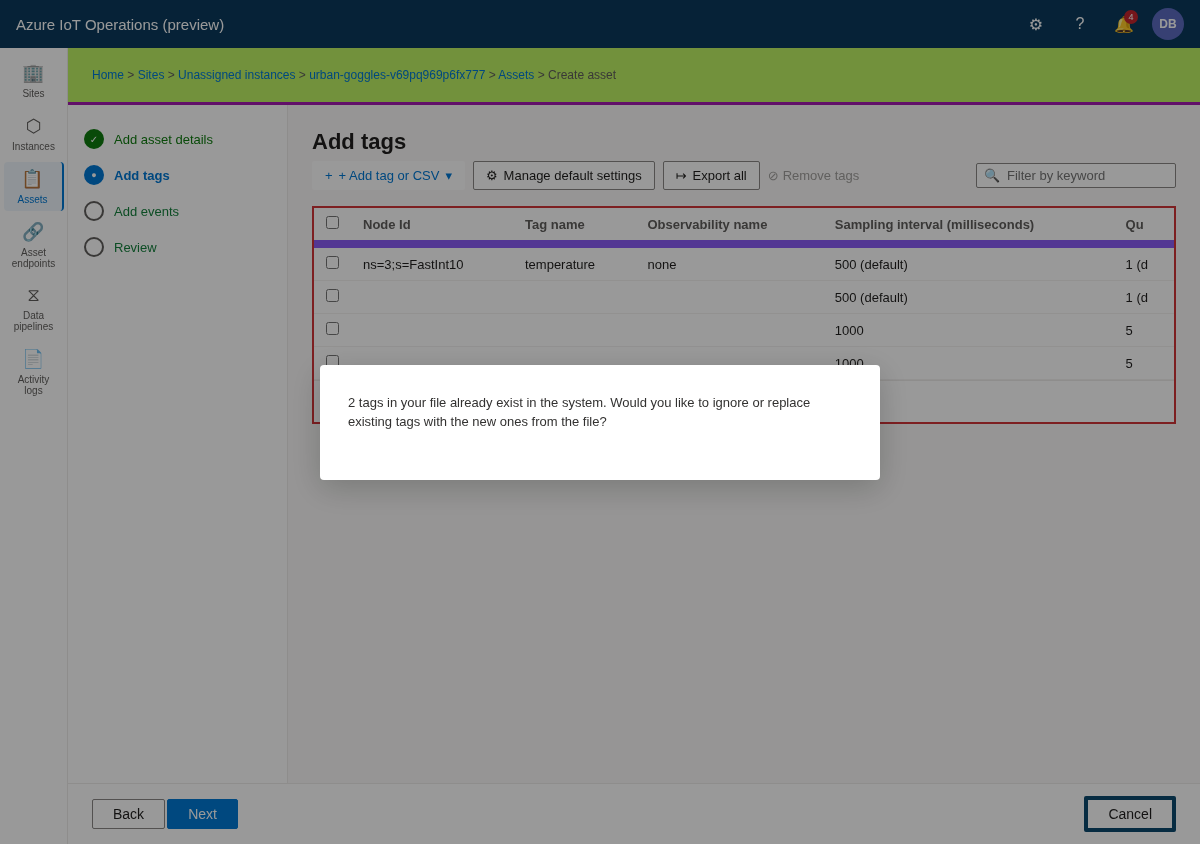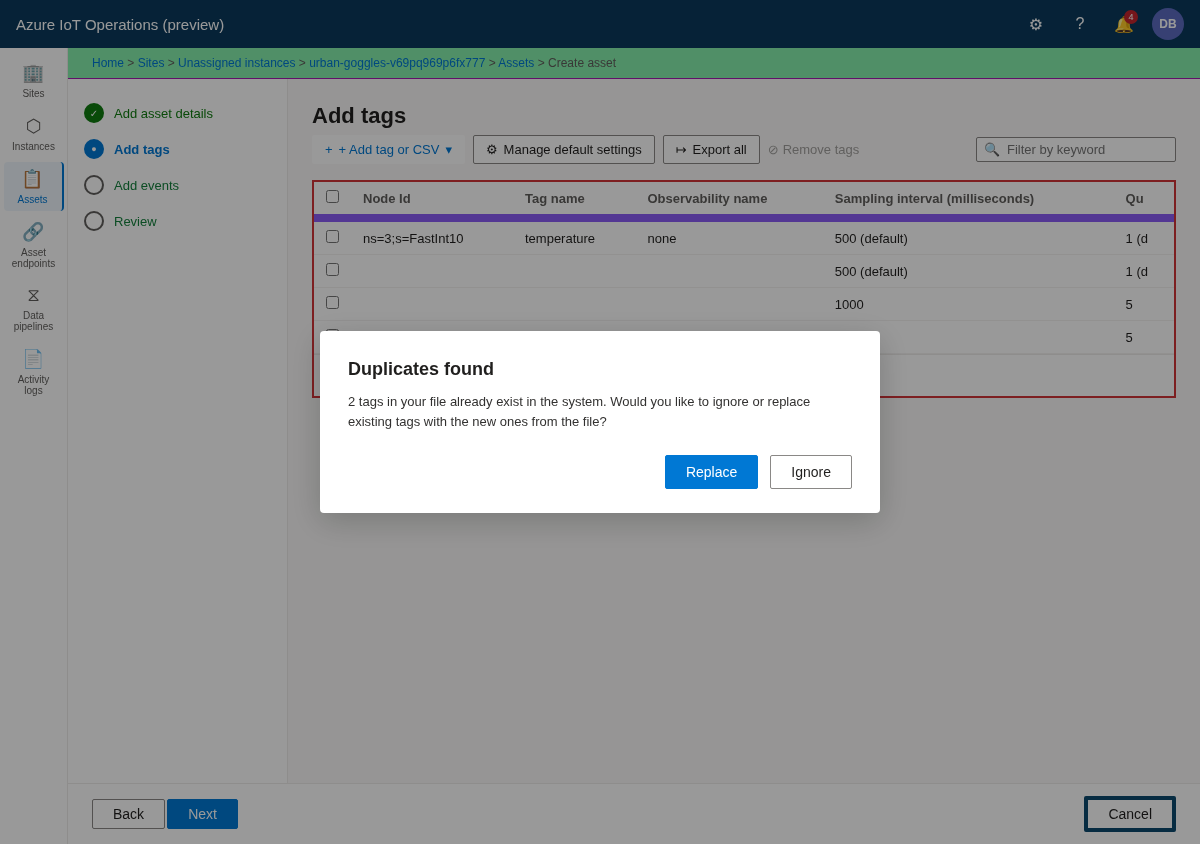--- a/index.html
+++ b/index.html
@@ -82,23 +82,23 @@
     }
     .sidebar-item.active {
       background: #eff6fc;
       color: #0078d4;
       border-right: 2px solid #0078d4;
     }
     .sidebar-item .icon { font-size: 18px; }
 
     
     .breadcrumb-bar {
-      padding: 8px 24px;
-      background: #86efac;
-      border-bottom: 1px solid #a21caf;
+      padding: 20px 24px;
+      background: #bef264;
+      border-bottom: 3px solid #a21caf;
       font-size: 12px;
       color: #605e5c;
     }
     .breadcrumb-bar a { color: #0078d4; text-decoration: none; }
 
     
     .main-content {
       flex: 1;
       display: flex;
       flex-direction: column;
@@ -547,20 +547,15 @@
     <div class="footer">
       <button class="footer-btn back">Back</button>
       <button class="footer-btn next">Next</button>
       <button class="footer-btn cancel">Cancel</button>
     </div>
   </div>
 </div>
 
 <div class="overlay">
   <div class="dialog">
-    <h2 class="dialog-title">Duplicates found</h2>
     <p class="dialog-body">2 tags in your file already exist in the system. Would you like to ignore or replace existing tags with the new ones from the file?</p>
-    <div class="dialog-actions">
-      <button class="dialog-btn replace">Replace</button>
-      <button class="dialog-btn ignore">Ignore</button>
-    </div>
   </div>
 </div>
 
 </body></html>

